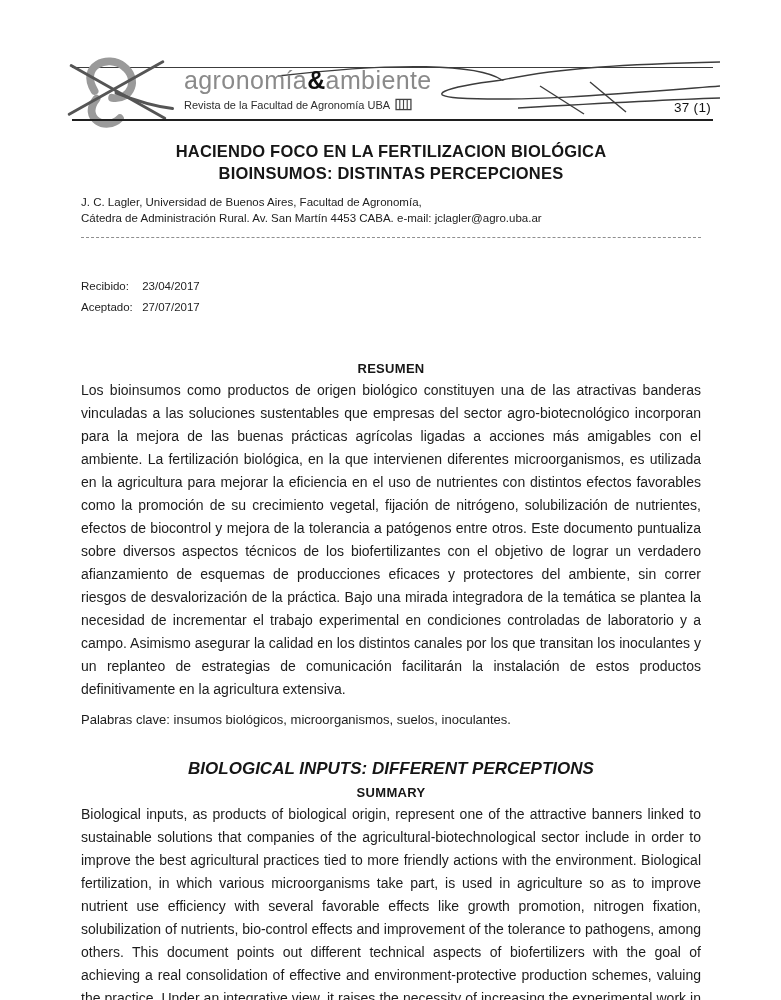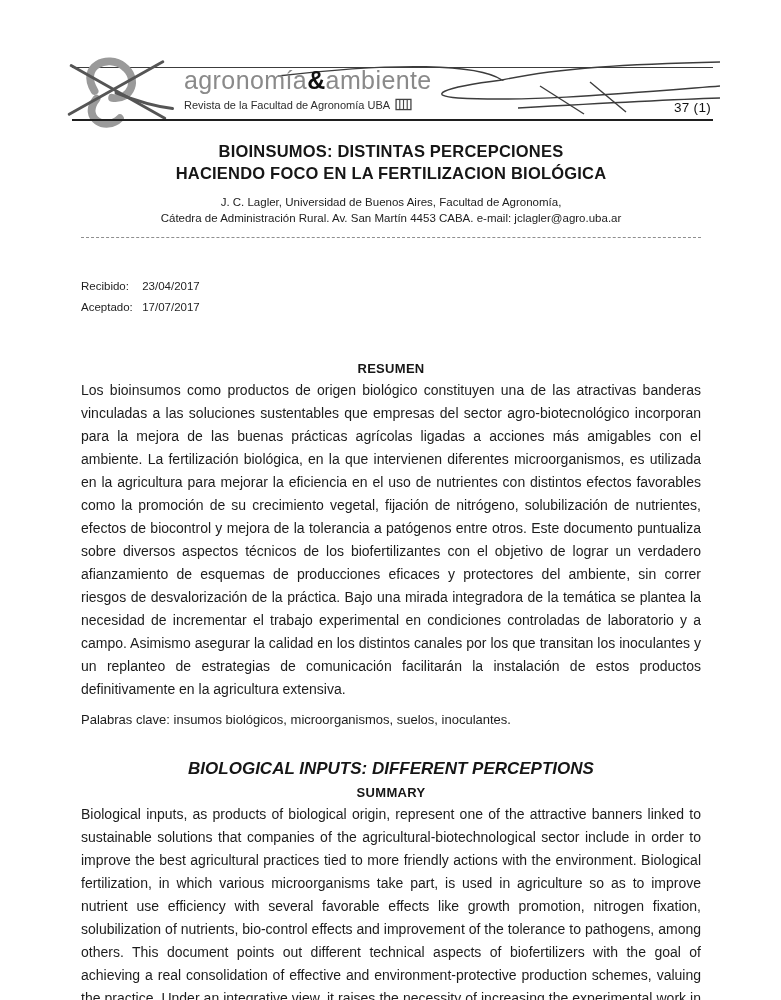--- a/index.html
+++ b/index.html
@@ -18,21 +18,21 @@
   .logo-line1 { font-size:25px; line-height:1; color:#8a8a8a; letter-spacing:0.4px; }
   .logo-amp { color:#111; font-weight:bold; }
   .logo-line2 { margin-top:5px; font-size:11px; color:#2d2d2d; display:flex; align-items:flex-end; gap:5px; }
   .crest { width:17px; height:13px; flex:0 0 auto; }
   .issue { position:absolute; right:70px; top:100px; font-size:13.5px; color:#111; letter-spacing:0.3px;margin-left:8px; }
 
   
   .content { position:absolute; top:140px; left:81px; width:620px; }
   .title { font-size:16.5px; font-weight:bold; text-align:center; line-height:1.35; letter-spacing:0.2px; color:#161616; }
   .title span, .en-title span { display:block; }
-  .authors { margin-top:9px; font-size:11.5px; line-height:1.45; text-align:center; color:#222; }
+  .authors { margin-top:9px; font-size:11.5px; line-height:1.45; text-align:left; color:#222; }
   .authors span { display:block; }
   .dash-rule { margin-top:10px; border-top:1px dashed #8f8f8f; height:0; }
 
   .dates { margin-top:42px; font-size:11.5px; color:#1e1e1e; }
   .date-row { margin-bottom:9px; }
   .date-row .lbl { display:inline-block; min-width:58px; }
 
   .sec-head { margin-top:48px; text-align:center; font-size:13px; font-weight:bold; letter-spacing:0.3px; color:#161616; }
   .body-text { margin-top:3px; font-size:14px; line-height:23px; text-align:justify; color:#1c1c1c; }
   .keywords { margin-top:11px; font-size:13px; color:#1c1c1c; }
@@ -82,39 +82,39 @@
       </div>
     </div>
 
     <div class="issue">37 (1)</div>
     <div class="rule rule-bottom"></div>
   </header>
 
   <main class="content">
 
     <h1 class="title">
+      <span>HACIENDO FOCO EN LA FERTILIZACION BIOLÓGICA</span>
       <span>BIOINSUMOS: DISTINTAS PERCEPCIONES</span>
-      <span>HACIENDO FOCO EN LA FERTILIZACION BIOLÓGICA</span>
     </h1>
 
     <div class="authors">
       <span>J. C. Lagler, Universidad de Buenos Aires, Facultad de Agronomía,</span>
       <span>Cátedra de Administración Rural. Av. San Martín 4453 CABA. e-mail: jclagler@agro.uba.ar</span>
     </div>
 
     <div class="dash-rule"></div>
 
     <div class="dates">
       <div class="date-row">
         <span class="lbl">Recibido:</span>
         <span>23/04/2017</span>
       </div>
       <div class="date-row">
         <span class="lbl">Aceptado:</span>
-        <span>17/07/2017</span>
+        <span>27/07/2017</span>
       </div>
     </div>
 
     <h2 class="sec-head">RESUMEN</h2>
     <p class="body-text">Los bioinsumos como productos de origen biológico constituyen una de las atractivas banderas vinculadas a las soluciones sustentables que empresas del sector agro-biotecnológico incorporan para la mejora de las buenas prácticas agrícolas ligadas a acciones más amigables con el ambiente. La fertilización biológica, en la que intervienen diferentes microorganismos, es utilizada en la agricultura para mejorar la eficiencia en el uso de nutrientes con distintos efectos favorables como la promoción de su crecimiento vegetal, fijación de nitrógeno, solubilización de nutrientes, efectos de biocontrol y mejora de la tolerancia a patógenos entre otros. Este documento puntualiza sobre diversos aspectos técnicos de los biofertilizantes con el objetivo de lograr un verdadero afianzamiento de esquemas de producciones eficaces y protectores del ambiente, sin correr riesgos de desvalorización de la práctica. Bajo una mirada integradora de la temática se plantea la necesidad de incrementar el trabajo experimental en condiciones controladas de laboratorio y a campo. Asimismo asegurar la calidad en los distintos canales por los que transitan los inoculantes y un replanteo de estrategias de comunicación facilitarán la instalación de estos productos definitivamente en la agricultura extensiva.</p>
     <p class="keywords">
       <span>Palabras clave:</span>
       <span>insumos biológicos, microorganismos, suelos, inoculantes.</span>
     </p>
 

